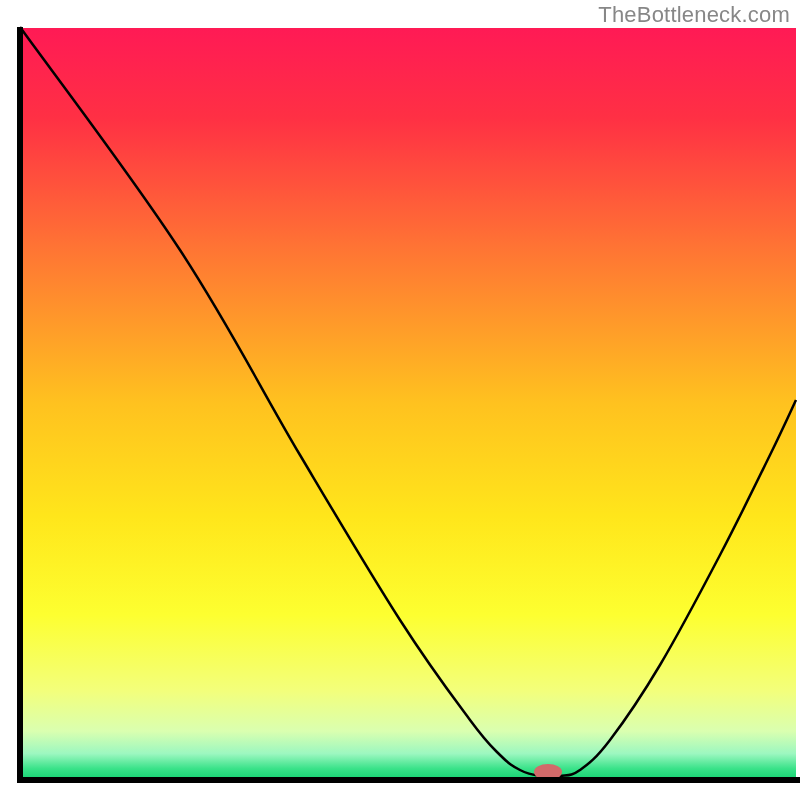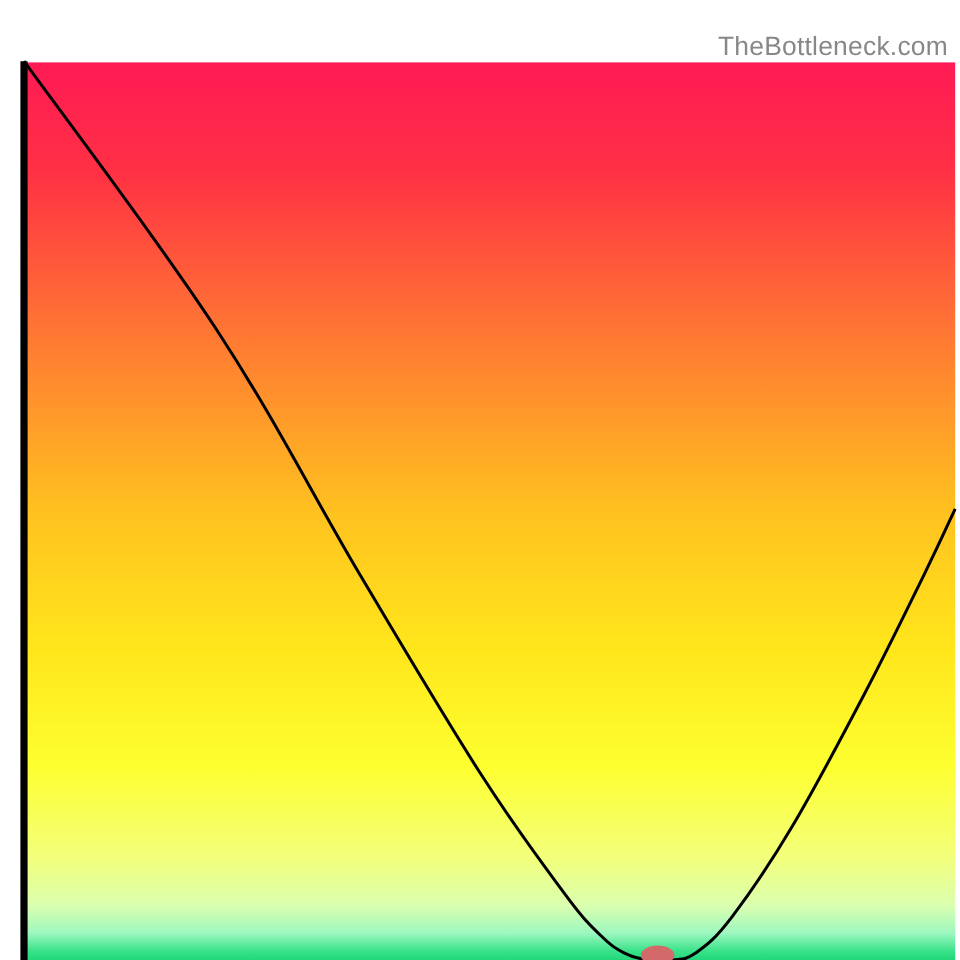--- a/index.html
+++ b/index.html
@@ -7,21 +7,20 @@
     padding: 0;
     width: 800px;
     height: 800px;
     background: #ffffff;
     font-family: Arial, Helvetica, sans-serif;
   }
   .chart-container {
     position: relative;
     width: 800px;
     height: 704px;
-    margin-top: 24px;
   }
   .watermark {
     position: absolute;
     top: 2px;
     right: 10px;
     font-size: 22px;
     font-weight: 500;
     color: #878787;
     z-index: 10;
     letter-spacing: 0.2px;

